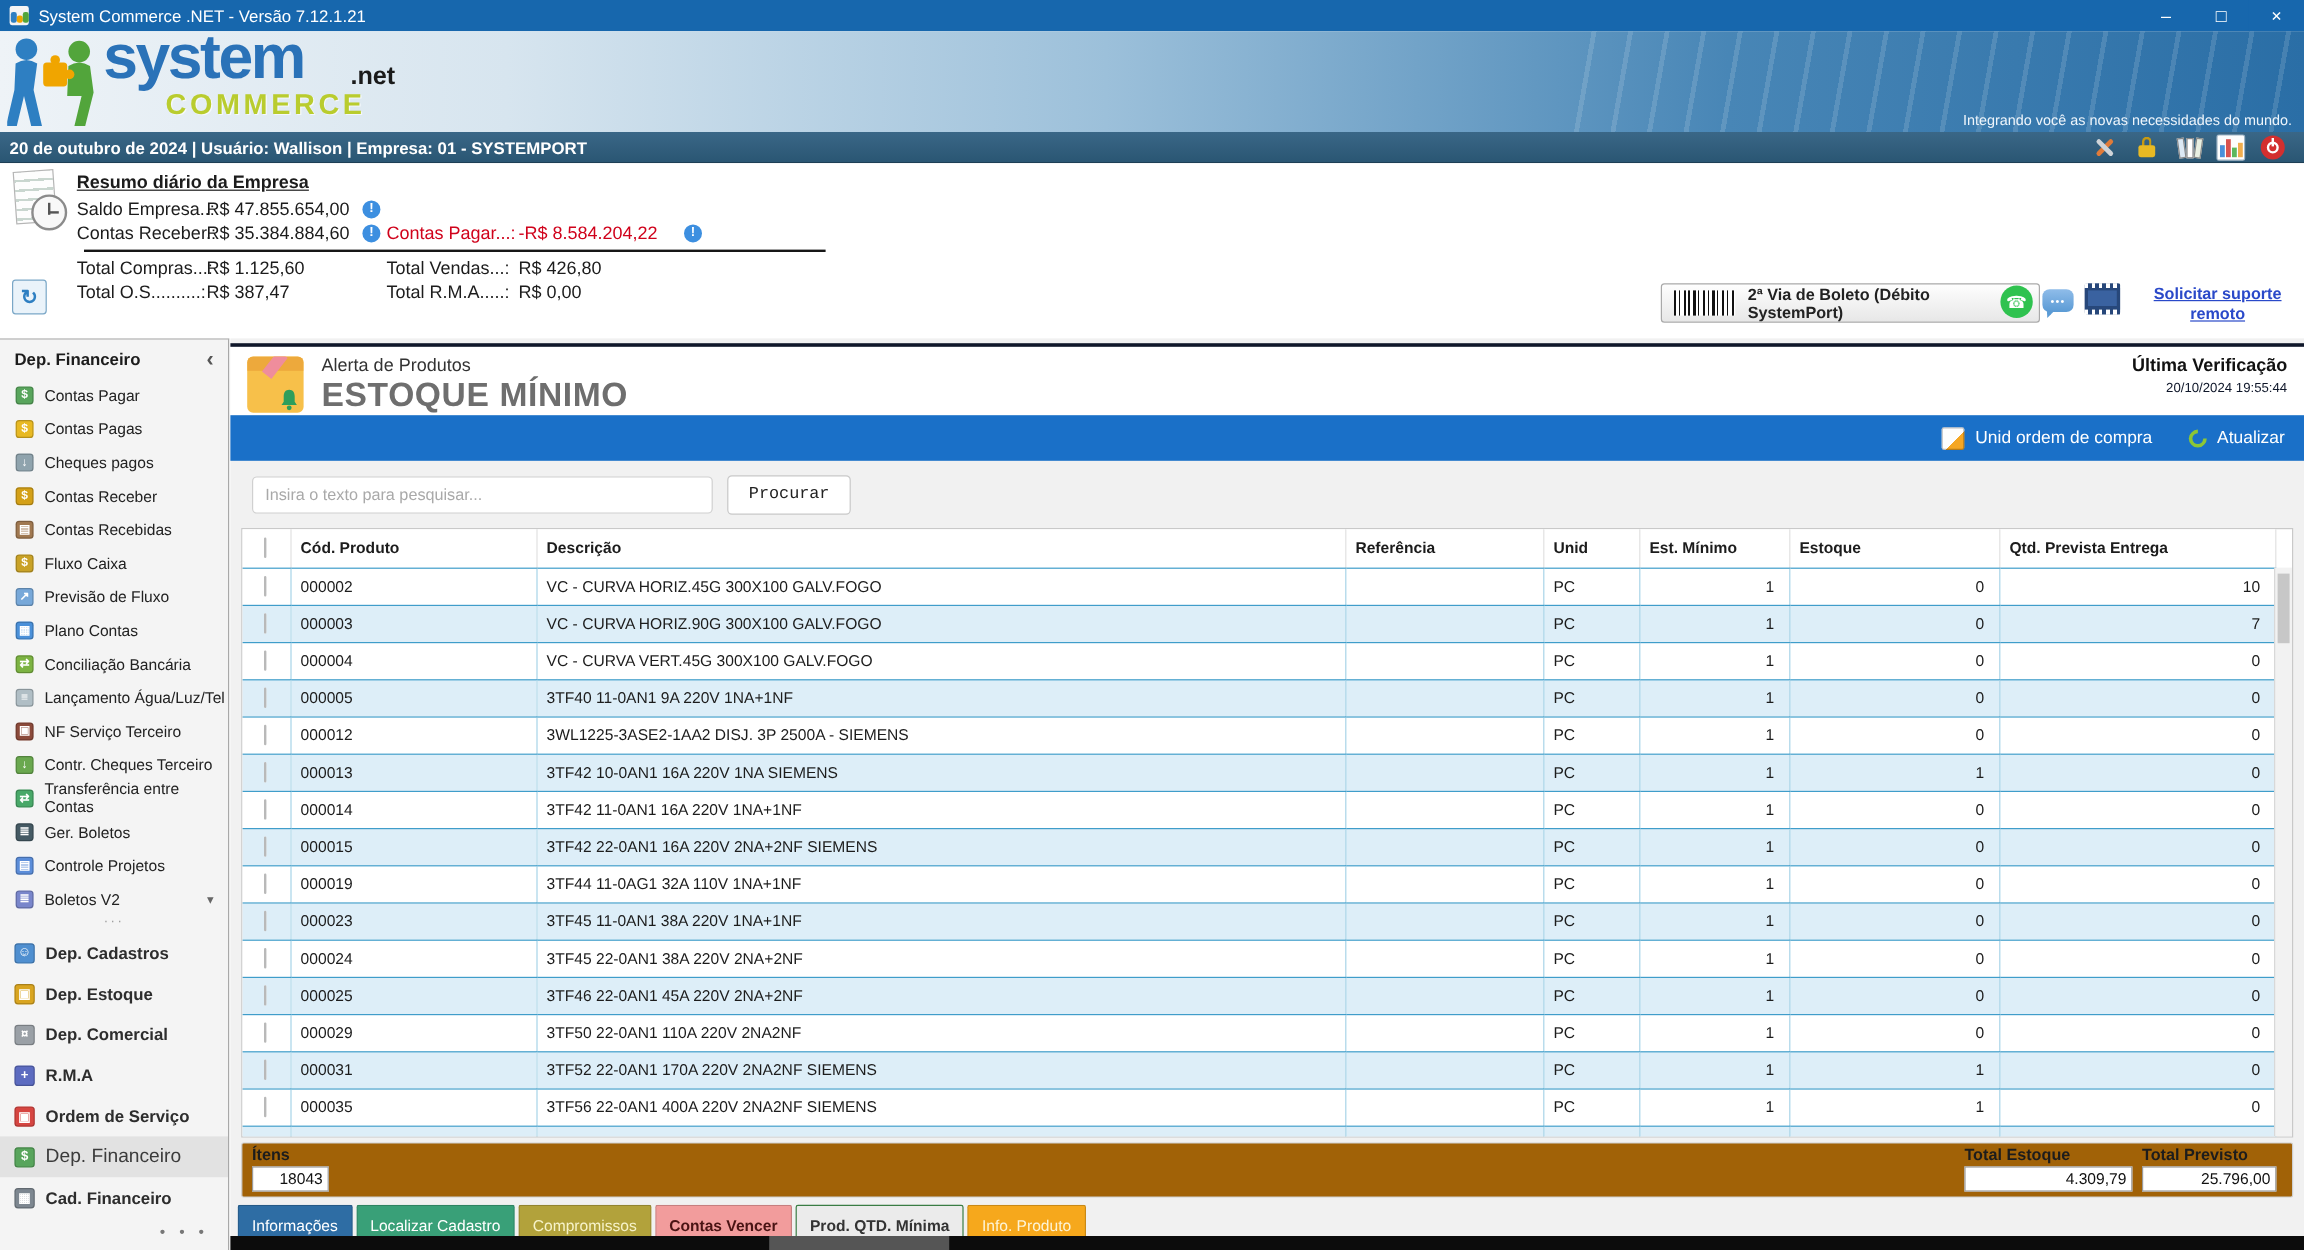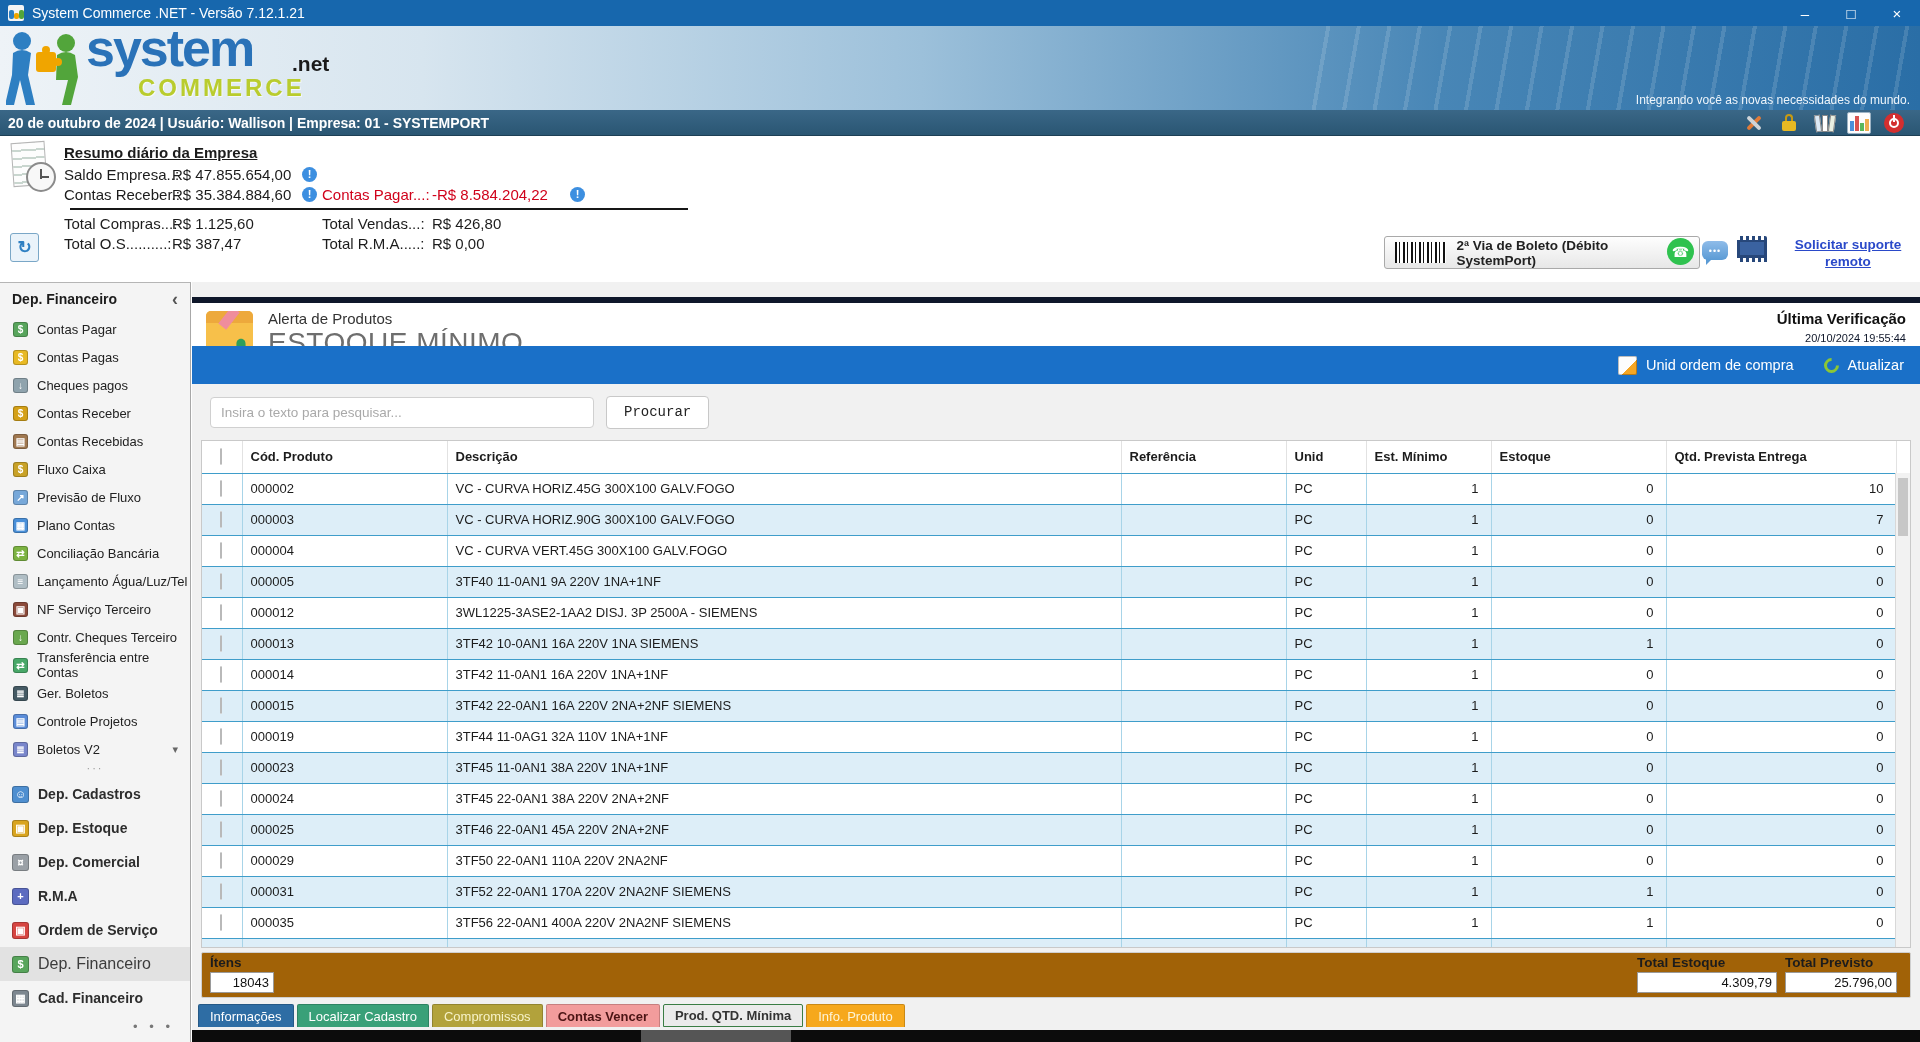--- a/index.html
+++ b/index.html
@@ -105,27 +105,27 @@
         justify-content:center;font-size:10px;color:#fff;font-weight:bold;box-shadow:inset 0 0 0 1px rgba(0,0,0,.22)}
   .snav-caret{margin-left:auto;margin-right:12px;color:#666;font-size:11px}
   .gripper{height:14px;text-align:center;color:#9a9a9a;font-size:11px;letter-spacing:2px;line-height:10px}
   .sdep-item{height:34px;display:flex;align-items:center;padding-left:12px;font-size:14px;font-weight:bold;color:#2d2d2d}
   .sdep-item .chip{width:17px;height:17px;flex-basis:17px;font-size:11px}
   .sdep-item.selected{background:#e2e2e2;font-weight:normal;font-size:16px;color:#3c3c3c}
   .side-dots{position:absolute;right:16px;bottom:8px;color:#777;font-size:13px;letter-spacing:4px}
 
   
   .panel{position:absolute;left:192px;top:282px;width:1728px;height:760px;background:#f1f1f1}
-  .panel-head{position:absolute;left:0;top:15px;width:100%;height:64px;background:#fff;border-top:6px solid #0f172a}
+  .panel-head{position:absolute;left:0;top:4px;width:100%;height:64px;background:#fff;border-top:3px solid #0f172a}
   .alert-icon{position:absolute;left:14px;top:8px;width:47px;height:47px;background:#f7c04a;border-radius:5px;overflow:hidden}
   .alert-icon .flap{position:absolute;left:0;top:0;width:100%;height:12px;background:#eda93c}
   .alert-icon .ribbon{position:absolute;left:18px;top:-4px;width:10px;height:22px;background:#ef8d9c;transform:rotate(38deg)}
   .alert-icon svg{position:absolute;right:1px;bottom:0}
   .alert-small{position:absolute;left:76px;top:7px;font-size:15px;color:#333}
-  .alert-big{position:absolute;left:76px;top:24px;font-size:28px;font-weight:normal;color:#6e6e6e;letter-spacing:.5px}
+  .alert-big{position:absolute;left:76px;top:24px;font-size:28px;font-weight:bold;color:#6e6e6e;letter-spacing:.5px}
   .lastcheck-label{position:absolute;right:14px;top:7px;font-size:15px;font-weight:bold;color:#111}
   .lastcheck-value{position:absolute;right:14px;top:29px;font-size:11px;color:#0f172a}
 
   .bluebar{position:absolute;left:0;top:64px;width:100%;height:38px;background:#1a70c8;
            display:flex;align-items:center;justify-content:flex-end;padding-right:16px;gap:30px}
   .bb-btn{display:flex;align-items:center;gap:9px;color:#fff;font-size:14.5px}
   .ic-order{width:19px;height:19px;border-radius:2px;background:linear-gradient(135deg,#fdfdfd 0 58%,#f5a623 58%);
             box-shadow:inset 0 0 0 1px rgba(0,0,0,.25)}
   .ic-upd{width:15px;height:15px;border:3px solid #8bc636;border-radius:50%;border-top-color:transparent;transform:rotate(45deg)}
 
@@ -156,21 +156,21 @@
   .f-label{font-size:13.5px;font-weight:bold;color:#1c1c1c;margin-bottom:2px}
   .f-input{height:21px;border:1px solid #9a9a9a;background:#fff;font-size:13px;text-align:right;padding:0 4px;
            font-family:"Liberation Sans",sans-serif;color:#111}
   .itens-wrap .f-input{width:64px}
   .tot-est{position:absolute;right:133px;top:2px;width:140px}
   .tot-est .f-input{width:140px}
   .tot-prev{position:absolute;right:13px;top:2px;width:112px}
   .tot-prev .f-input{width:112px}
 
   .tabs-row{position:absolute;left:6px;top:722px;height:23px;display:flex;gap:3px}
-  .tab{height:23px;padding:6px 11px;font-size:13px;display:flex;align-items:center;border-radius:2px 2px 0 0;
+  .tab{height:23px;padding:16px 11px;font-size:13px;display:flex;align-items:center;border-radius:2px 2px 0 0;
        border:1px solid rgba(0,0,0,.18);border-bottom:none}
   .tab.active{border:1px solid #3a7d44;font-weight:bold}
 
   .bottom-strip{position:absolute;left:0;top:748px;width:1728px;height:12px;background:#0c0c0c}
   .strip-seg{position:absolute;left:449px;top:0;width:150px;height:12px;background:#555}
 </style>
 </head>
 <body>
 
 <div class="titlebar">

